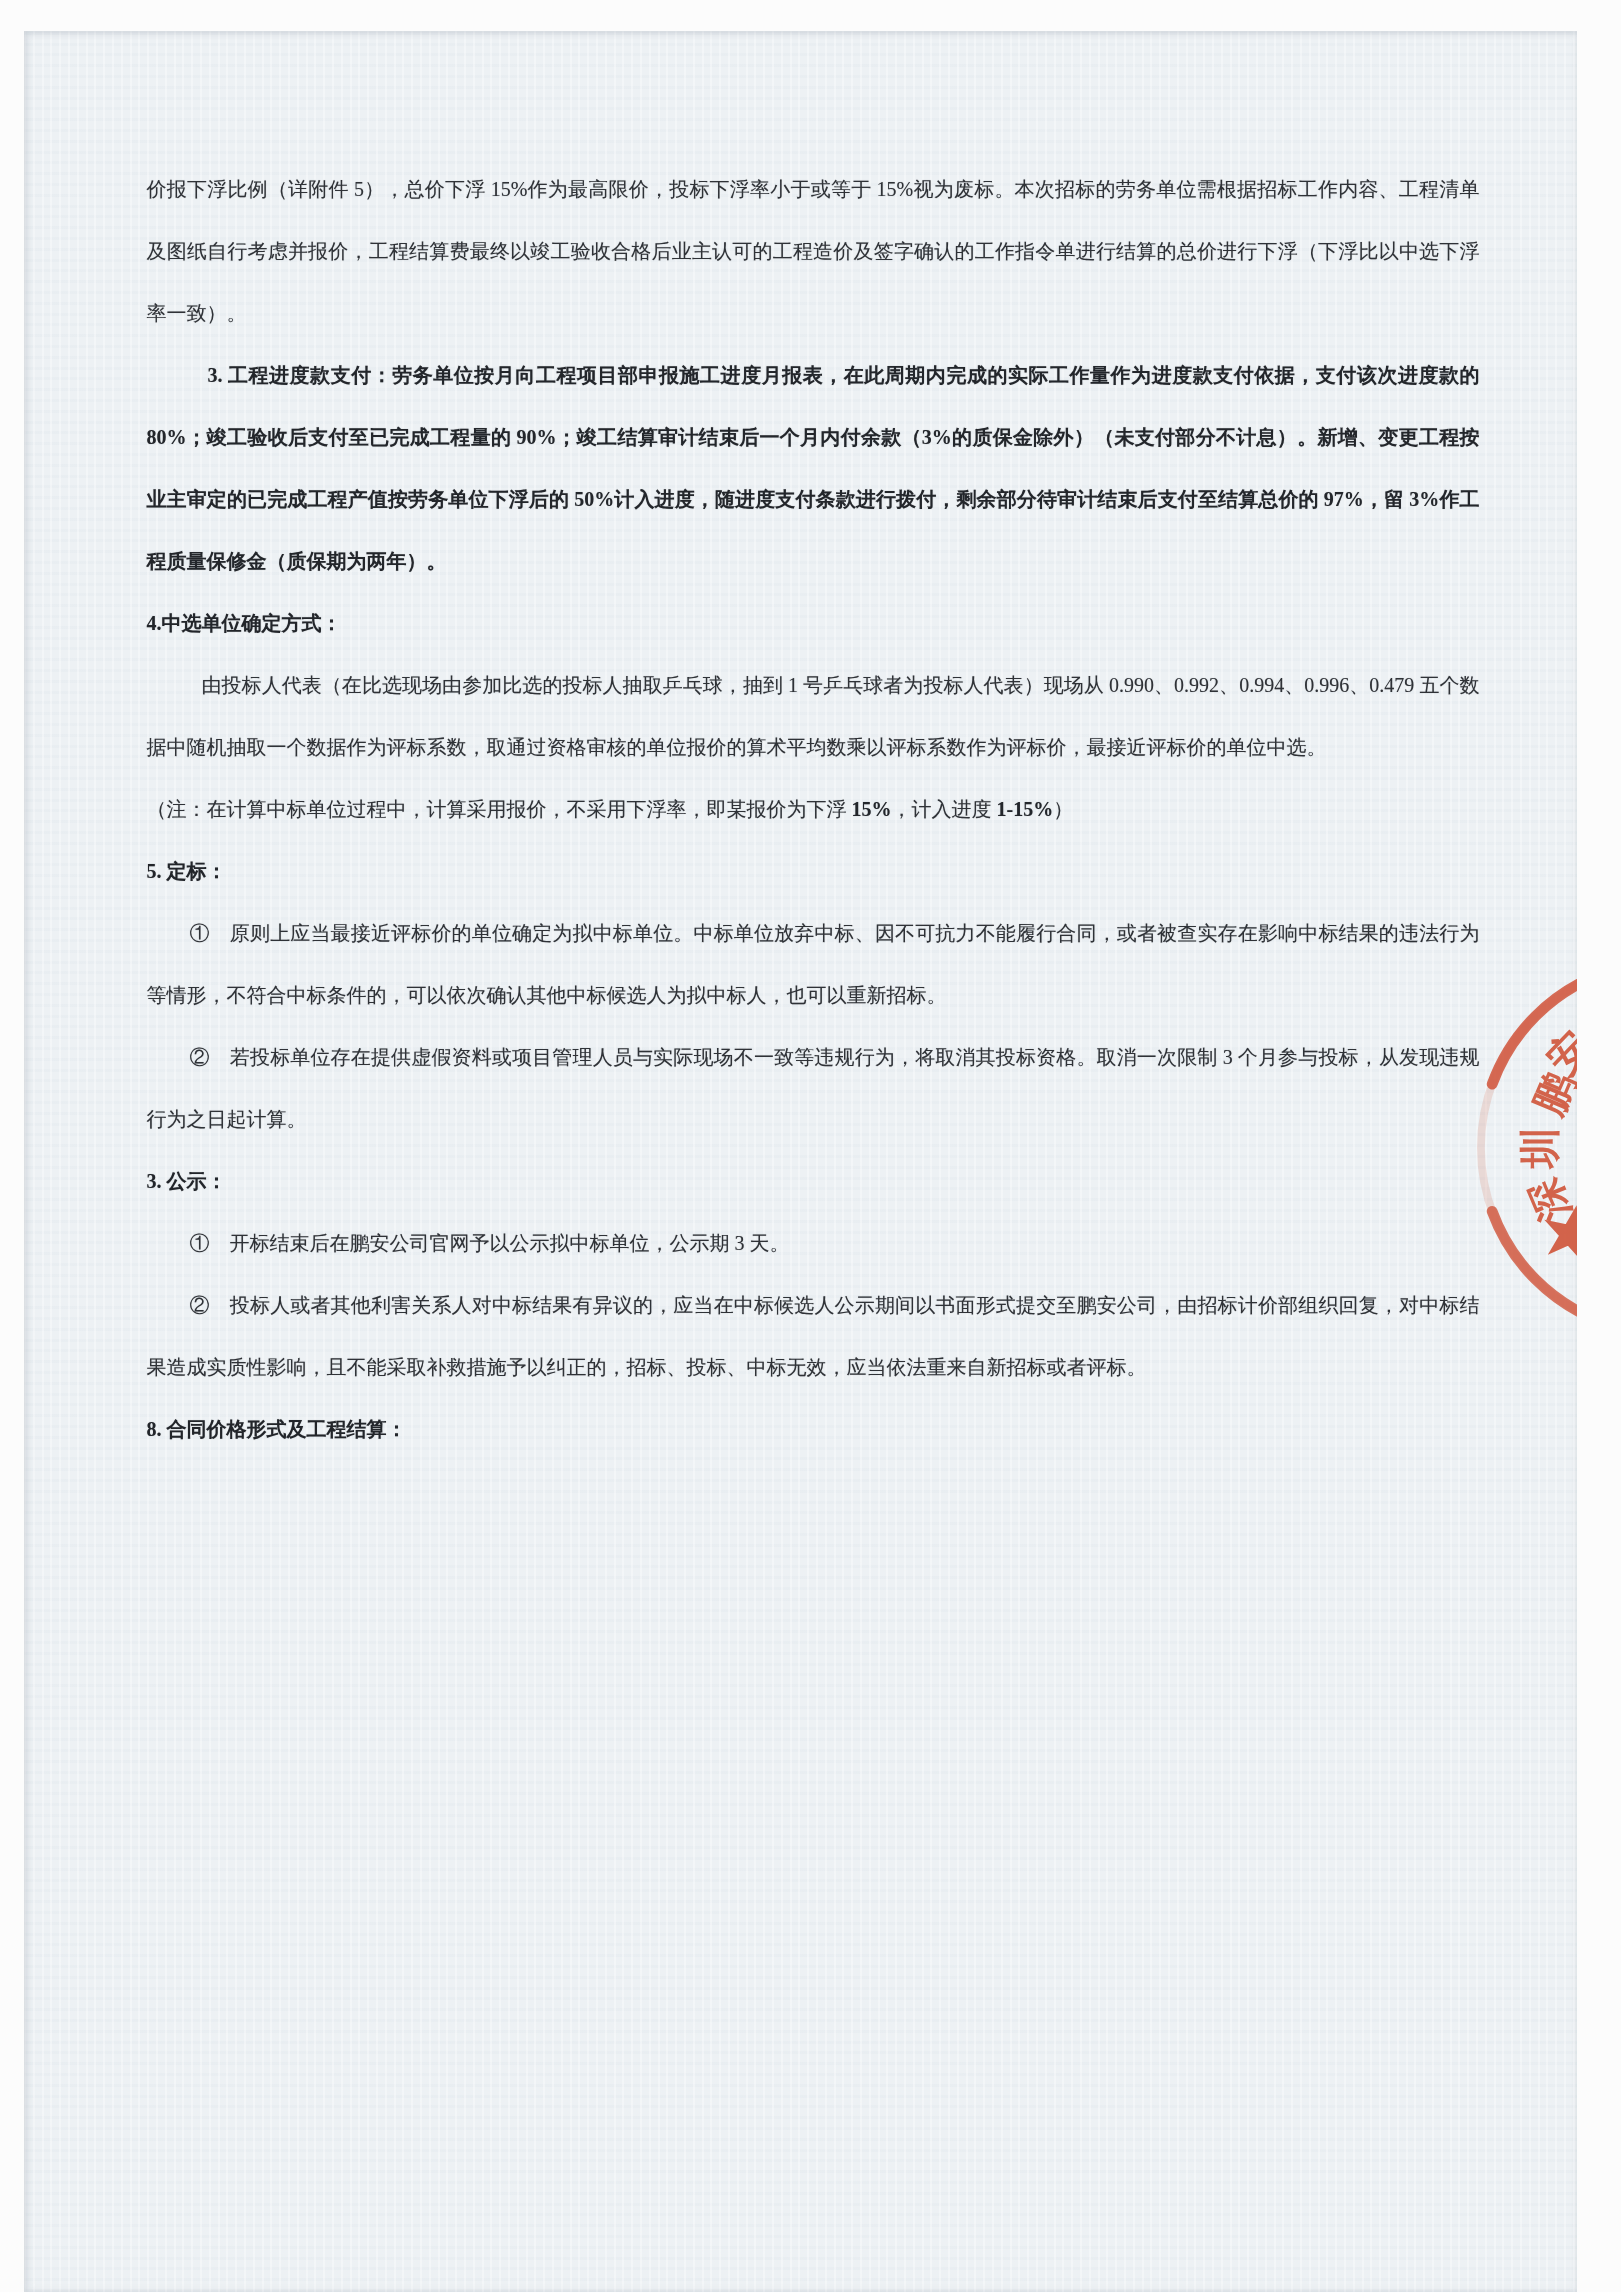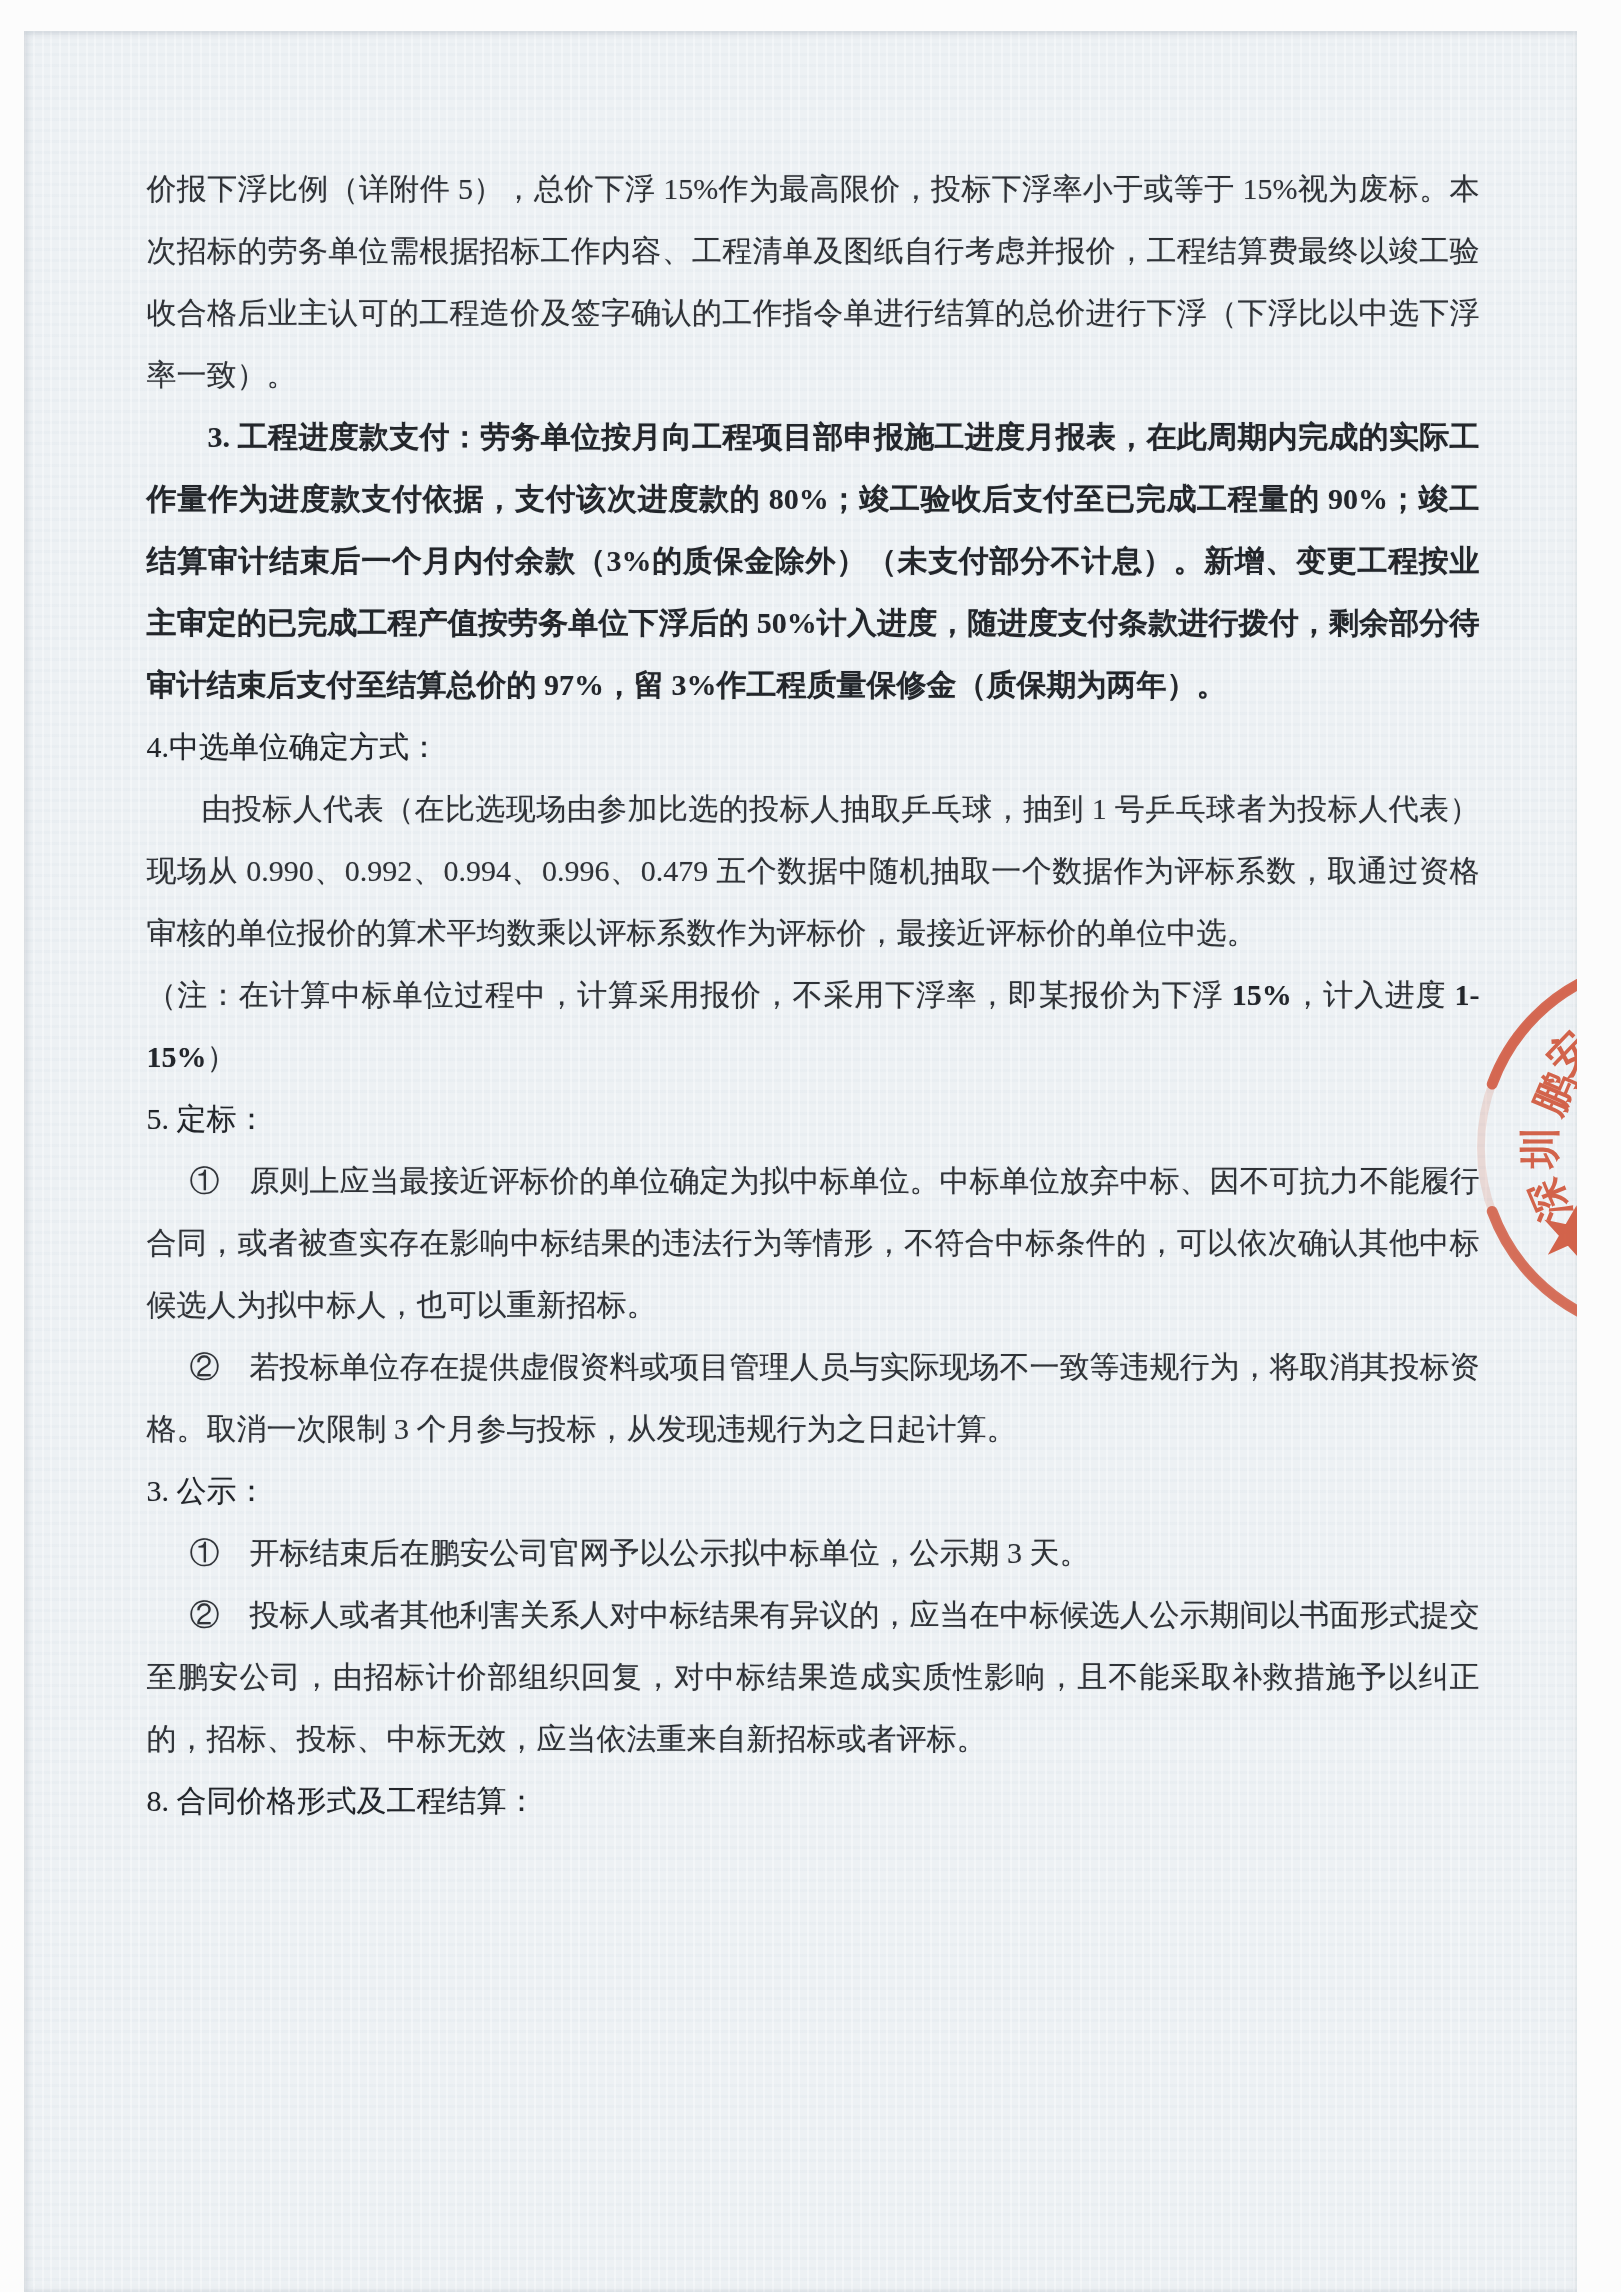--- a/index.html
+++ b/index.html
@@ -15,29 +15,29 @@
     width:1553px;height:2261px;
     background:
       repeating-linear-gradient(90deg, rgba(255,255,255,.35) 0 2px, rgba(0,0,0,0) 2px 8.8px),
       repeating-linear-gradient(0deg, rgba(220,228,234,.25) 0 2.9px, rgba(0,0,0,0) 2.9px 10.8px),
       #edf1f4;
     box-shadow: inset 2.9px 0 7.8px rgba(150,160,170,.25), inset 0 2.9px 5.9px rgba(160,170,180,.2);
     overflow:hidden;
   }
   .content{
     position:absolute;left:123px;top:127px;width:1333px;
-    font-size:30px;line-height:62px;
+    font-size:20px;line-height:62px;
     color:#2f3237;
     text-align:justify;
     text-shadow:0 0 1px rgba(52,58,64,.35);
   }
   .content p{margin:0;}
   .p1{text-indent:0;}
   .p3{margin-top:22.5px;text-indent:61px;font-weight:700;color:#23262b;}
-  .hd{margin-top:2px;margin-left:46px;font-weight:400;color:#22252a;}
+  .hd{margin-top:2px;margin-left:46px;font-weight:700;color:#22252a;}
   .h4x{margin-top:2px;}
   .p4{margin-top:12.7px;text-indent:55px;}
   .note{margin-top:3.9px;text-indent:0;}
   .note b{color:#23262b;}
   .h5x{margin-top:6.9px;}
   .item{text-indent:43px;}
   .p5_1{margin-top:0;}
   .p5_2{margin-top:8.8px;}
   .h6x{margin-top:2px;}
   .p6_1{margin-top:4.9px;}

